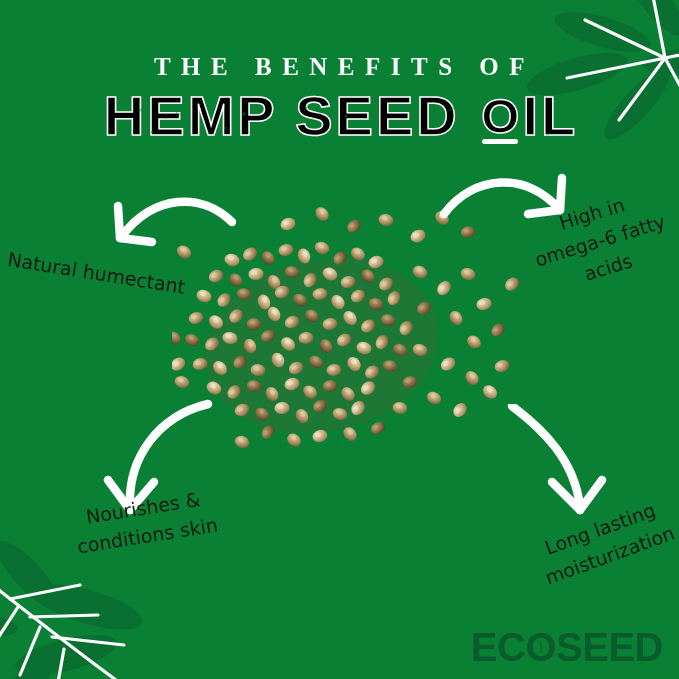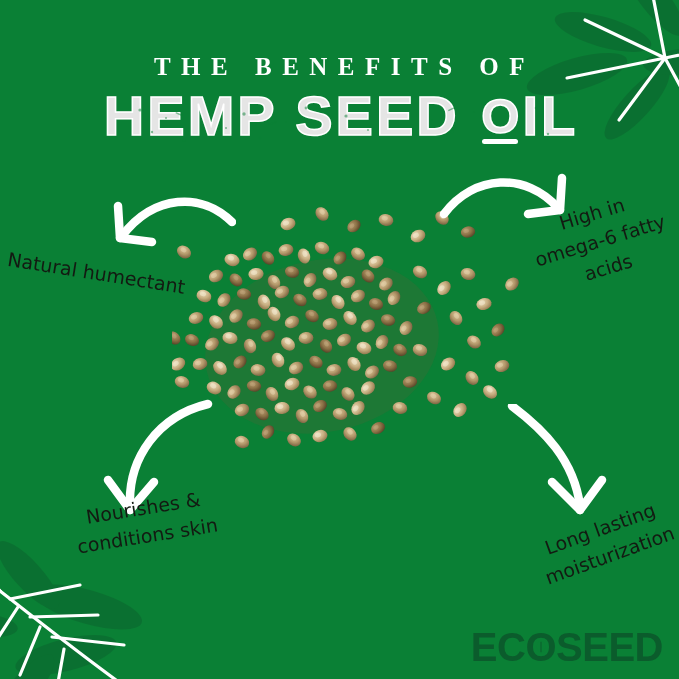--- a/index.html
+++ b/index.html
@@ -24,21 +24,21 @@
   }
   #kicker{
     font-family:"Liberation Serif",serif;
     font-weight:700;font-size:25px;letter-spacing:10.5px;
     color:#ffffff;text-indent:10px;line-height:1;
     margin:0 0 9px 0;
   }
   #headline{
     font-family:"Liberation Sans",sans-serif;
     font-weight:700;font-size:56px;letter-spacing:3px;
-    color:#e5e5e5;line-height:1;margin:0;text-indent:3px;
+    color:#000000;line-height:1;margin:0;text-indent:3px;
     -webkit-text-stroke:1.5px #ffffff;
   }
   #headline .oil-o{
     display:inline-block;position:relative;
     font-size:49px;vertical-align:2px;
   }
   #headline .oil-o::after{
     content:"";position:absolute;left:4px;right:4px;bottom:-3px;
     height:5px;background:#ffffff;border-radius:3px;
   }

